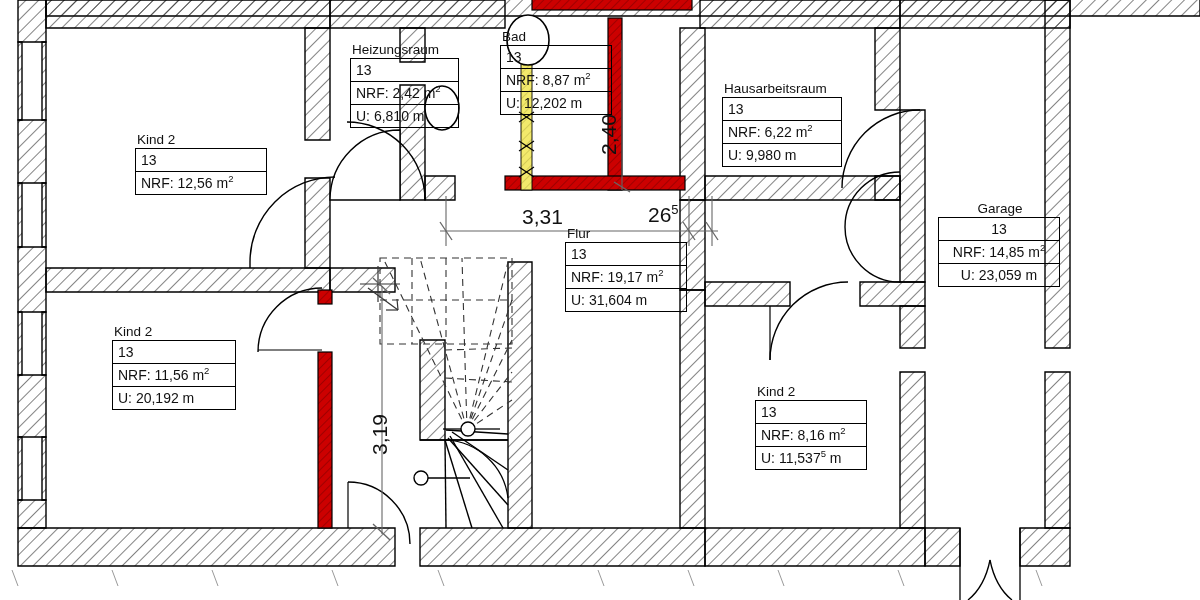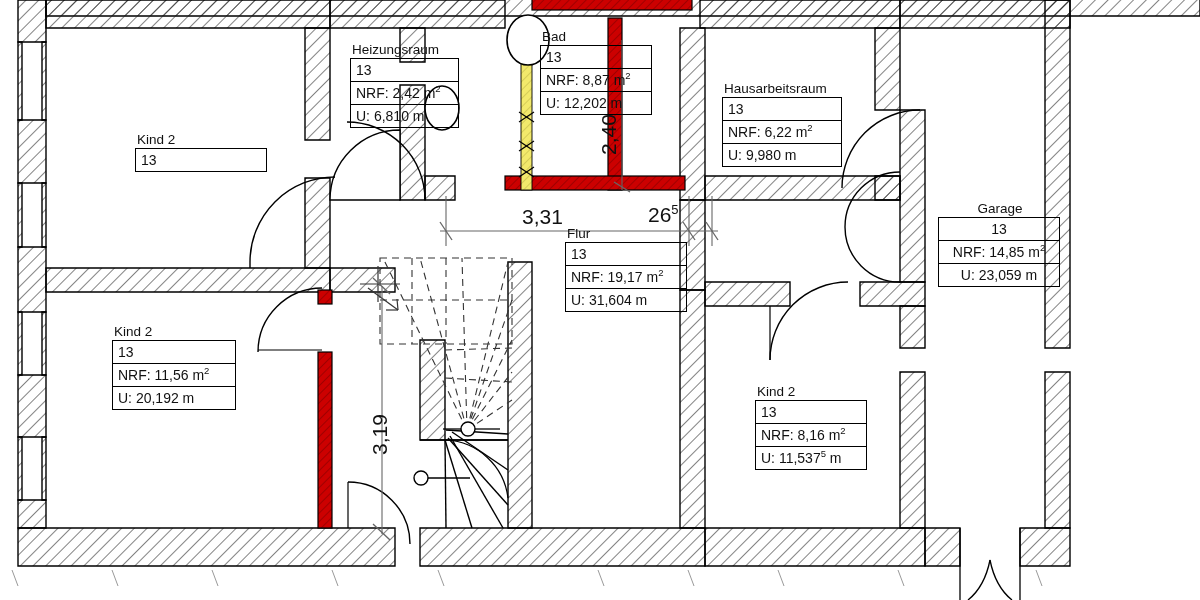--- a/index.html
+++ b/index.html
@@ -245,33 +245,34 @@
       <line x1="898" y1="570" x2="904" y2="586"></line>
       <line x1="1036" y1="570" x2="1042" y2="586"></line>
     </g>
   </g>
 </svg>
 
 <div class="roomlabel" style="left:135px;top:133px;">
   <div class="roomname">Kind 2</div>
   <div class="roombox" style="width:130px">
     <div>13</div>
+    <div><span>NRF: 12,56 m</span><sup>2</sup></div>
   </div>
 </div>
 
 <div class="roomlabel" style="left:330px;top:43px;padding-left:20px;">
   <div class="roomname">Heizungsraum</div>
   <div class="roombox" style="width:107px">
     <div>13</div>
     <div><span>NRF: 2,42 m</span><sup>2</sup></div>
     <div>U:   6,810 m</div>
   </div>
 </div>
 
-<div class="roomlabel" style="left:500px;top:30px;margin-left:40px;">
+<div class="roomlabel" style="left:500px;top:30px;">
   <div class="roomname">Bad</div>
   <div class="roombox" style="width:110px">
     <div>13</div>
     <div><span>NRF: 8,87 m</span><sup>2</sup></div>
     <div>U:  12,202 m</div>
   </div>
 </div>
 
 <div class="roomlabel" style="left:722px;top:82px;">
   <div class="roomname">Hausarbeitsraum</div>

